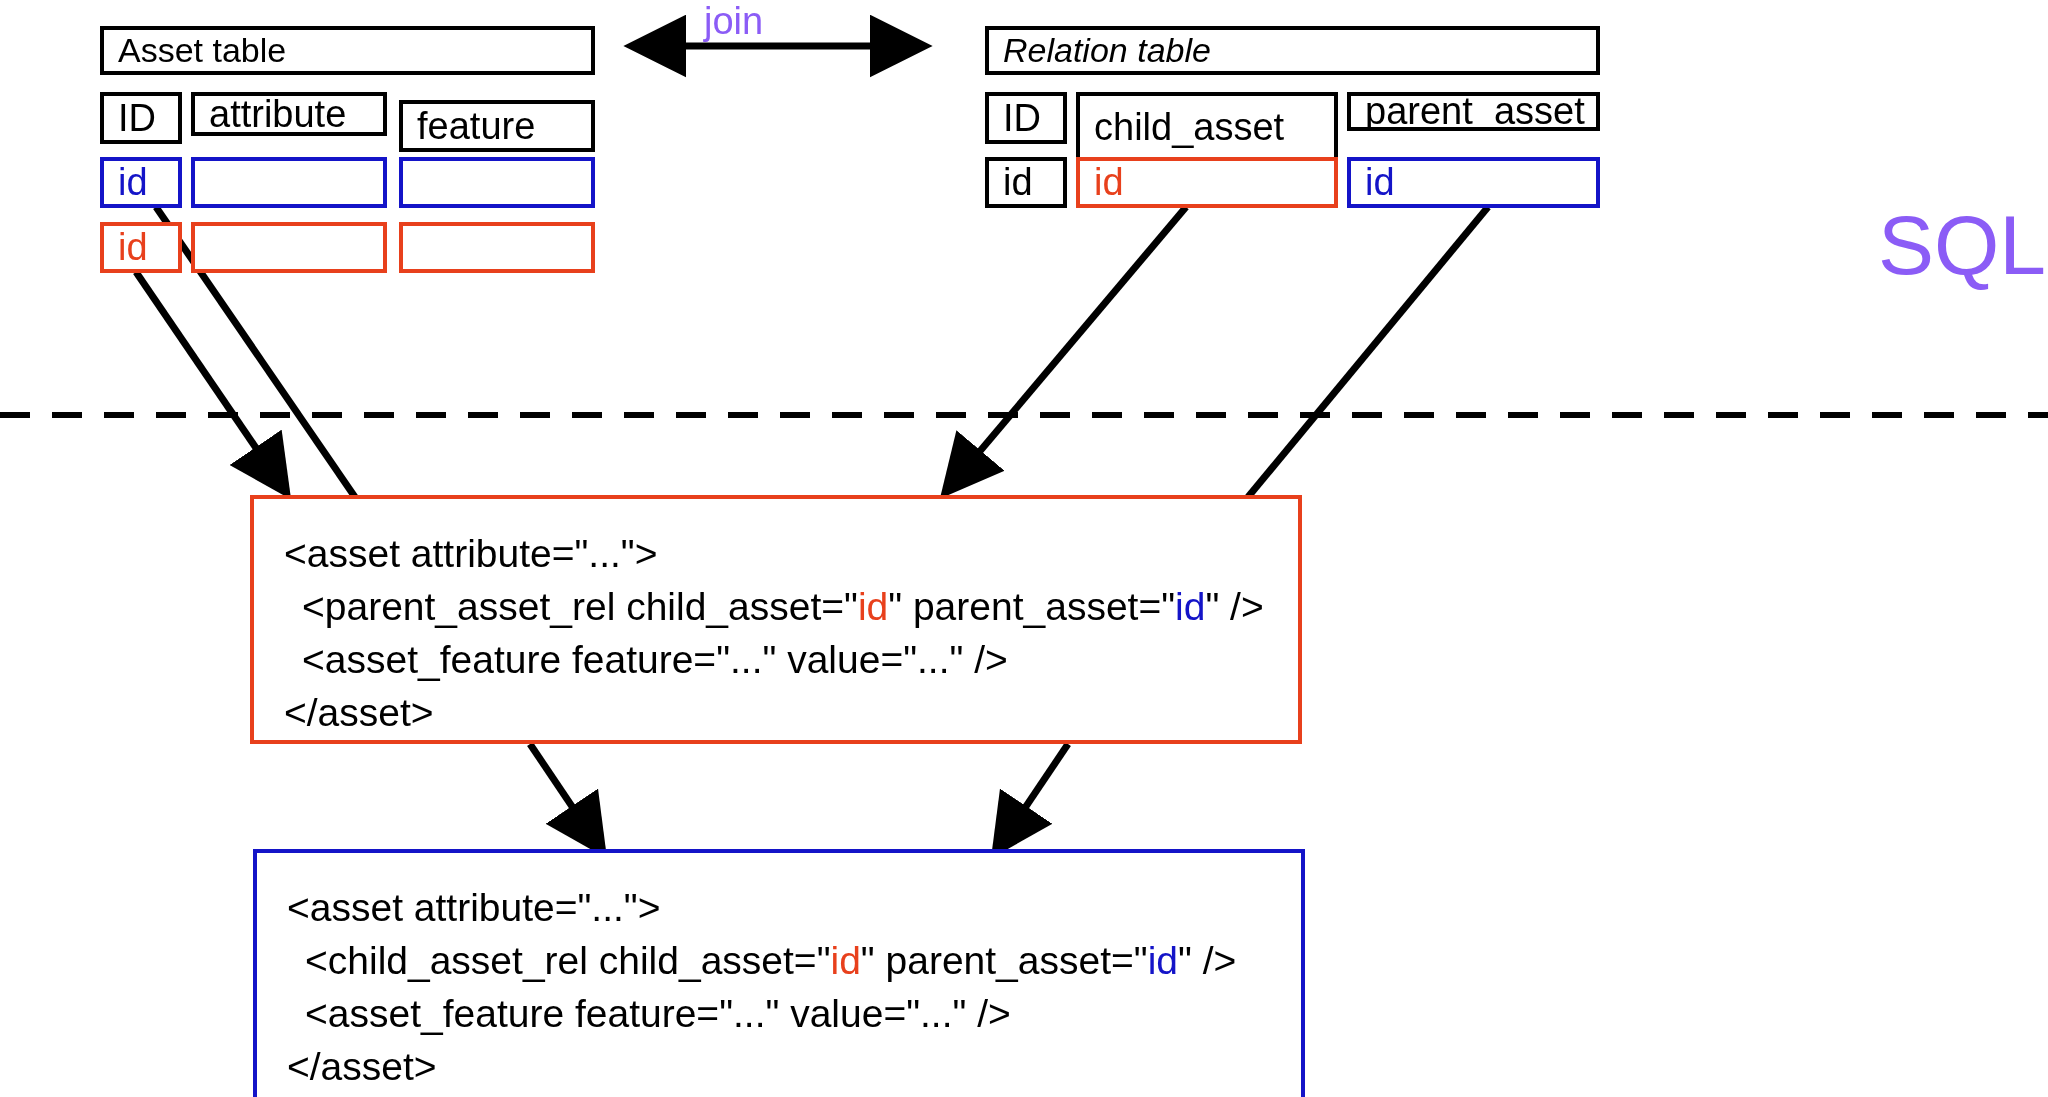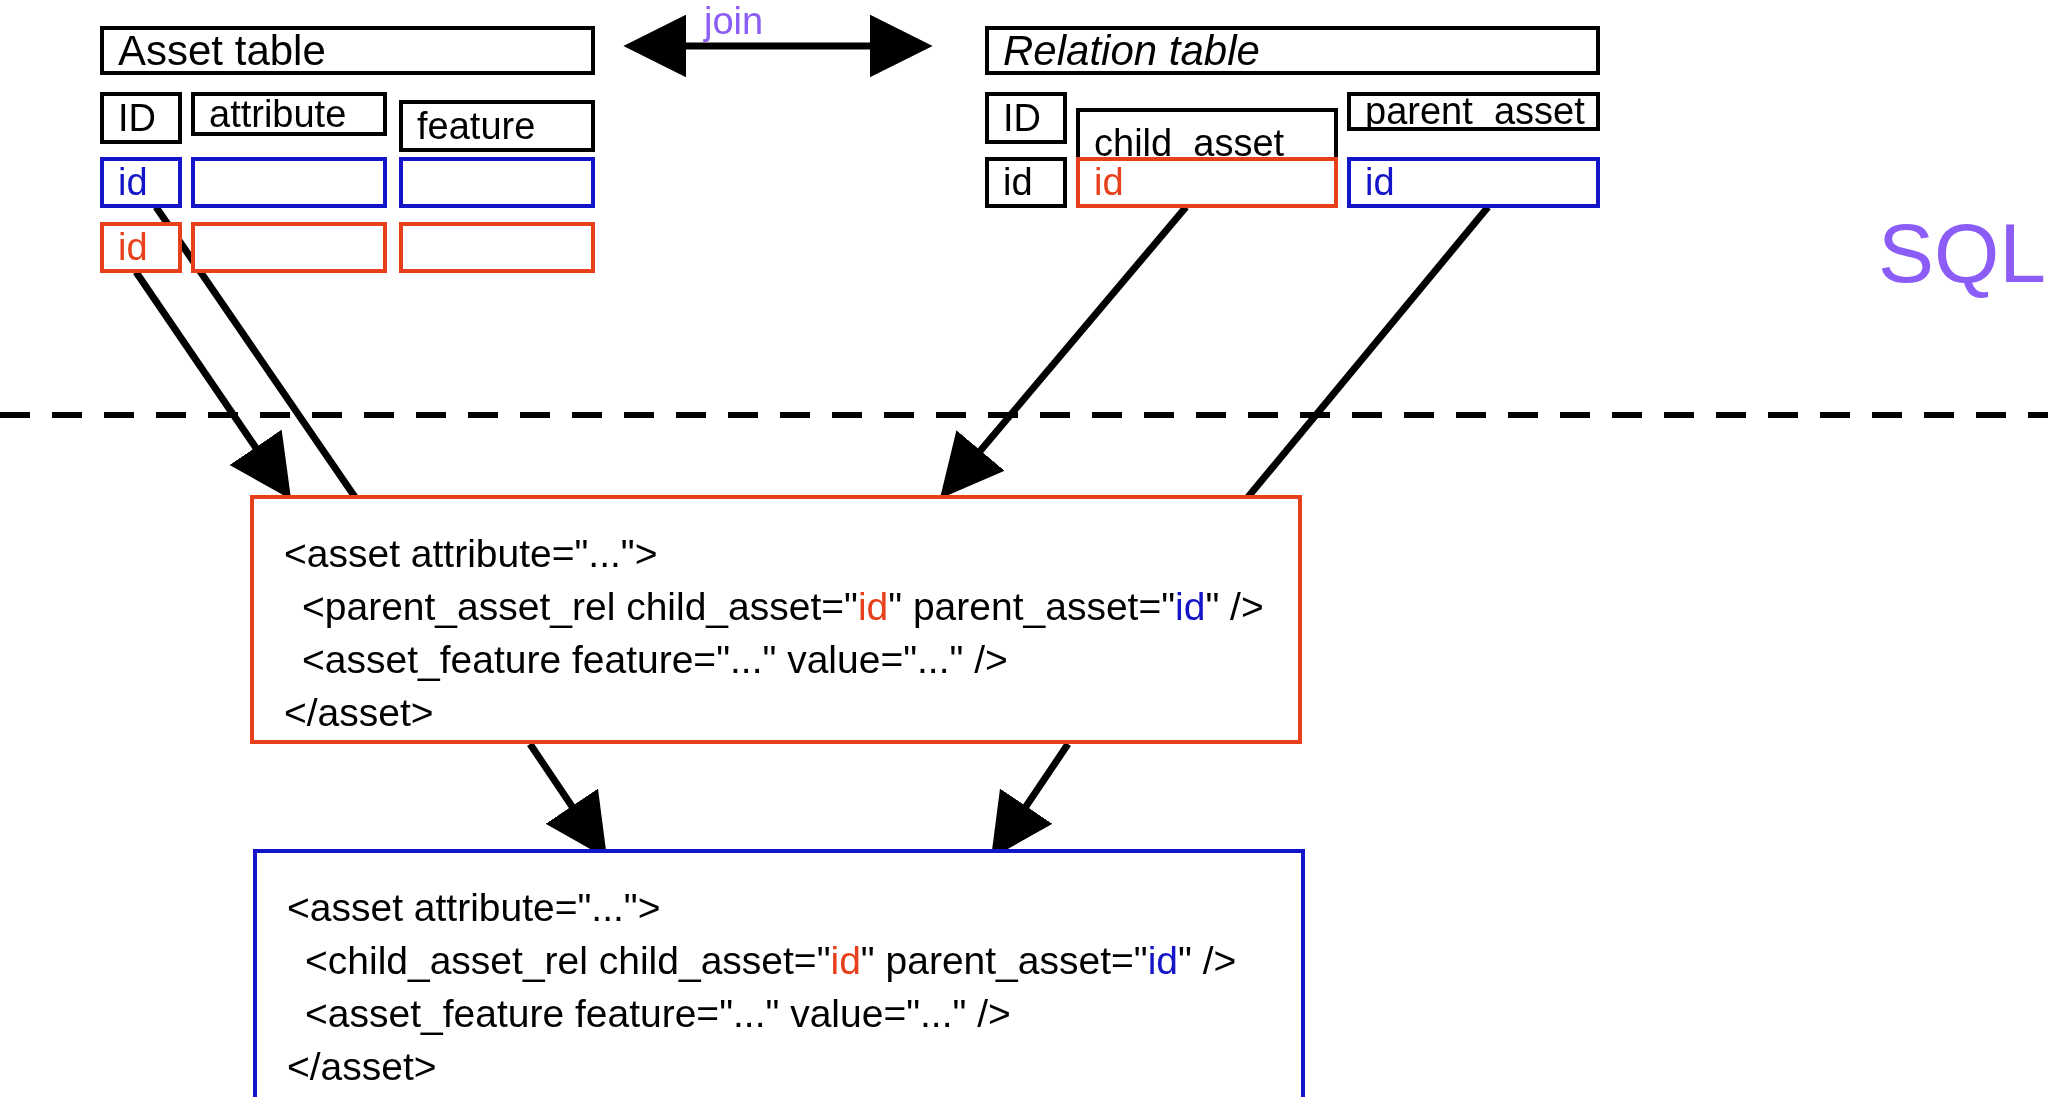--- a/index.html
+++ b/index.html
@@ -36,32 +36,32 @@
     display: flex;
     align-items: center;
     padding-left: 14px;
     white-space: nowrap;
     overflow: hidden;
   }
   .cell.blk { border: 4px solid #000000; color: #000000; }
   .cell.red { border: 4px solid #e8401c; color: #e8401c; }
   .cell.blu { border: 4px solid #1414c8; color: #1414c8; }
 
-  .title-cell { font-size: 42px; }
+  .title-cell { font-size: 34px; }
   .head-cell  { font-size: 38px; }
   .data-cell  { font-size: 38px; }
 
   
   .flabel {
     position: absolute;
     white-space: nowrap;
     color: #8b5cf6;
   }
   #join-label { font-size: 38px; left: 704px; top: 0px; }
-  #sql-label  { font-size: 84px; left: 1878px; top: 197px; margin-top: 8px; }
+  #sql-label  { font-size: 84px; left: 1878px; top: 197px; }
   #cdb-label  { font-size: 84px; left: 1878px; top: 718px; }
 
   
   .codebox {
     position: absolute;
     box-sizing: border-box;
     background: #ffffff;
     font-size: 39px;
     line-height: 53px;
     color: #000000;
@@ -129,21 +129,21 @@
         <div class="cell red data-cell" style="left:399px; top:222px; width:196px; height:51px;"></div>
       </div>
     </div>
 
     <div class="flabel" id="join-label">join</div>
 
     <div>
       <div class="cell blk title-cell" style="left:985px; top:26px; width:615px; height:49px;font-style:italic;">Relation table</div>
 
       <div class="cell blk head-cell" style="left:985px; top:92px; width:82px; height:52px;">ID</div>
-      <div class="cell blk head-cell" style="left:1076px; top:92px; width:262px; height:70px;margin-top:16px;">child_asset</div>
+      <div class="cell blk head-cell" style="left:1076px; top:92px; width:262px; height:70px;">child_asset</div>
       <div class="cell blk head-cell" style="left:1347px; top:92px; width:253px; height:39px;">parent_asset</div>
 
       <div>
         <div class="cell blk data-cell" style="left:985px; top:157px; width:82px; height:51px;">id</div>
         <div class="cell red data-cell" style="left:1076px; top:157px; width:262px; height:51px;">id</div>
         <div class="cell blu data-cell" style="left:1347px; top:157px; width:253px; height:51px;">id</div>
       </div>
     </div>
 
     <div class="flabel" id="sql-label">SQL</div>

